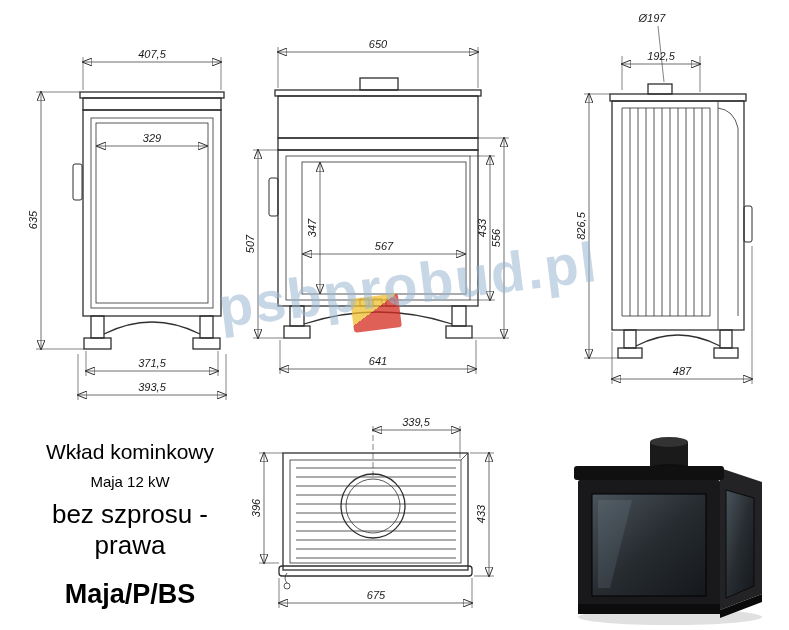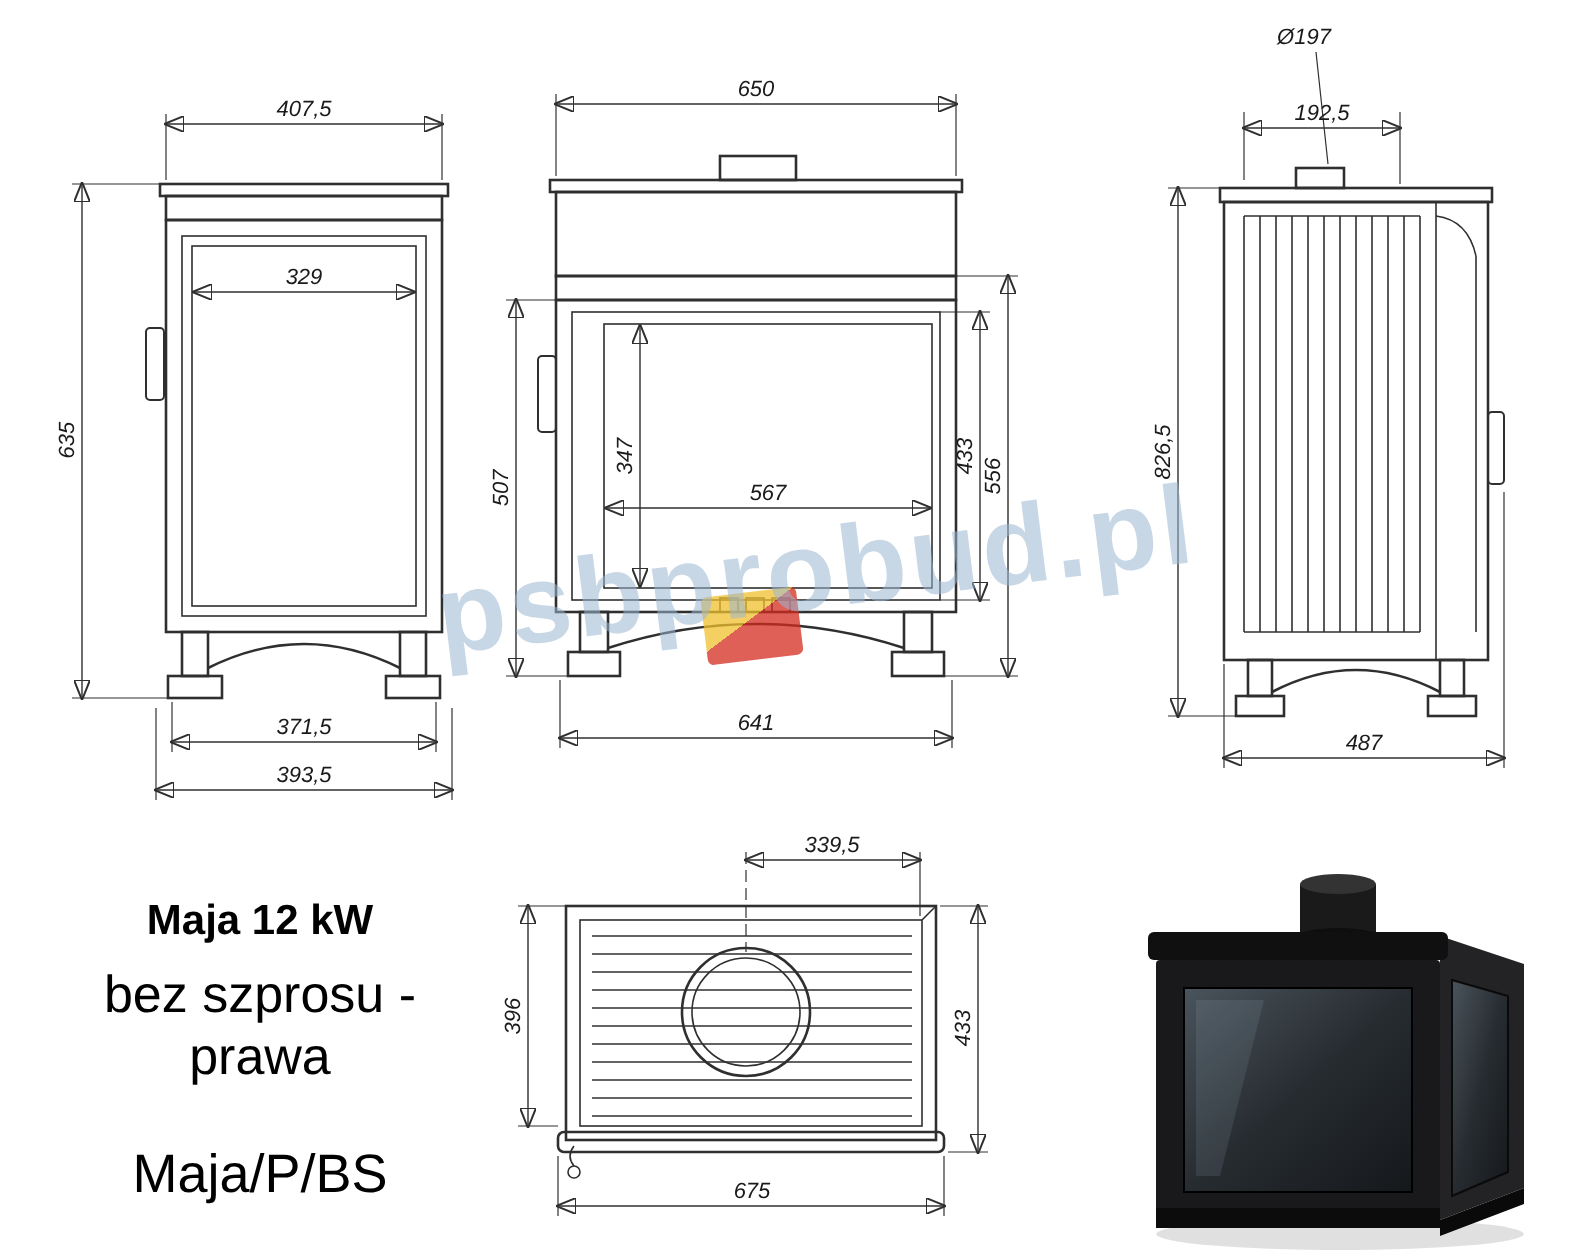--- a/index.html
+++ b/index.html
@@ -16,24 +16,24 @@
   .obj   { stroke-width:1.3; }
   .thin  { stroke-width:0.8; }
   .dimln { stroke-width:0.7; }
   .extln { stroke-width:0.6; stroke:#555; }
   .fillw { fill:#ffffff; }
   .dark  { fill:#222; stroke:#111; }
   .info {
     position:absolute; left:24px; top:440px; width:212px; color:#000; text-align:center;
   }
   .info .l1 { font-size:21px; }
-  .info .l2 { font-size:21px; font-weight:bold; margin-top:9px; }
+  .info .l2 { font-size:15px; font-weight:normal; margin-top:9px; }
   .info .l3 { font-size:26px; margin-top:9px; }
   .info .l4 { font-size:16px; margin-top:18px; text-align:left; }
-  .info .l5 { font-size:27px; font-weight:normal; margin-top:28px; }
+  .info .l5 { font-size:27px; font-weight:bold; margin-top:18px; }
   .watermark {
     position:absolute; left:168px; top:252px; width:480px; text-align:center;
     font-size:56px; font-weight:bold; letter-spacing:2px;
     color:rgba(154,183,209,0.55); transform:rotate(-7deg);
     pointer-events:none; z-index:6; white-space:nowrap;
   }
   .watermark-logo {
     position:absolute; left:352px; top:296px; width:48px; height:34px;
     background:linear-gradient(150deg,#f0c02e 0%,#f0c02e 44%,#d42b1e 44%,#d42b1e 100%);
     opacity:0.75; border-radius:3px; transform:rotate(-7deg); z-index:5;
@@ -314,20 +314,21 @@
     <polygon points="166,74 194,82 194,170 166,182" fill="url(#gGlassE)" stroke="#0a0a0a"></polygon>
     <rect x="14" y="50" width="150" height="14" rx="3" fill="#101010"></rect>
     <rect x="18" y="64" width="142" height="130" rx="2" fill="#19191c"></rect>
     <rect x="32" y="78" width="114" height="102" fill="url(#gGlassE)" stroke="#000"></rect>
     <polygon points="38,84 72,84 50,172 38,172" fill="#9fb3c0" opacity="0.14"></polygon>
     <rect x="18" y="188" width="142" height="10" fill="#0c0c0c"></rect>
     <polygon points="160,194 202,178 202,186 160,202" fill="#0a0a0a"></polygon>
   </svg>
 
   <div class="info">
+    <div class="l1">Wkład kominkowy</div>
     <div class="l2">Maja 12 kW</div>
     <div class="l3">bez szprosu - prawa</div>
     <div class="l5">Maja/P/BS</div>
   </div>
 
   <div class="watermark-logo"></div>
   <div class="watermark">psbprobud.pl</div>
 
 </div>
 

